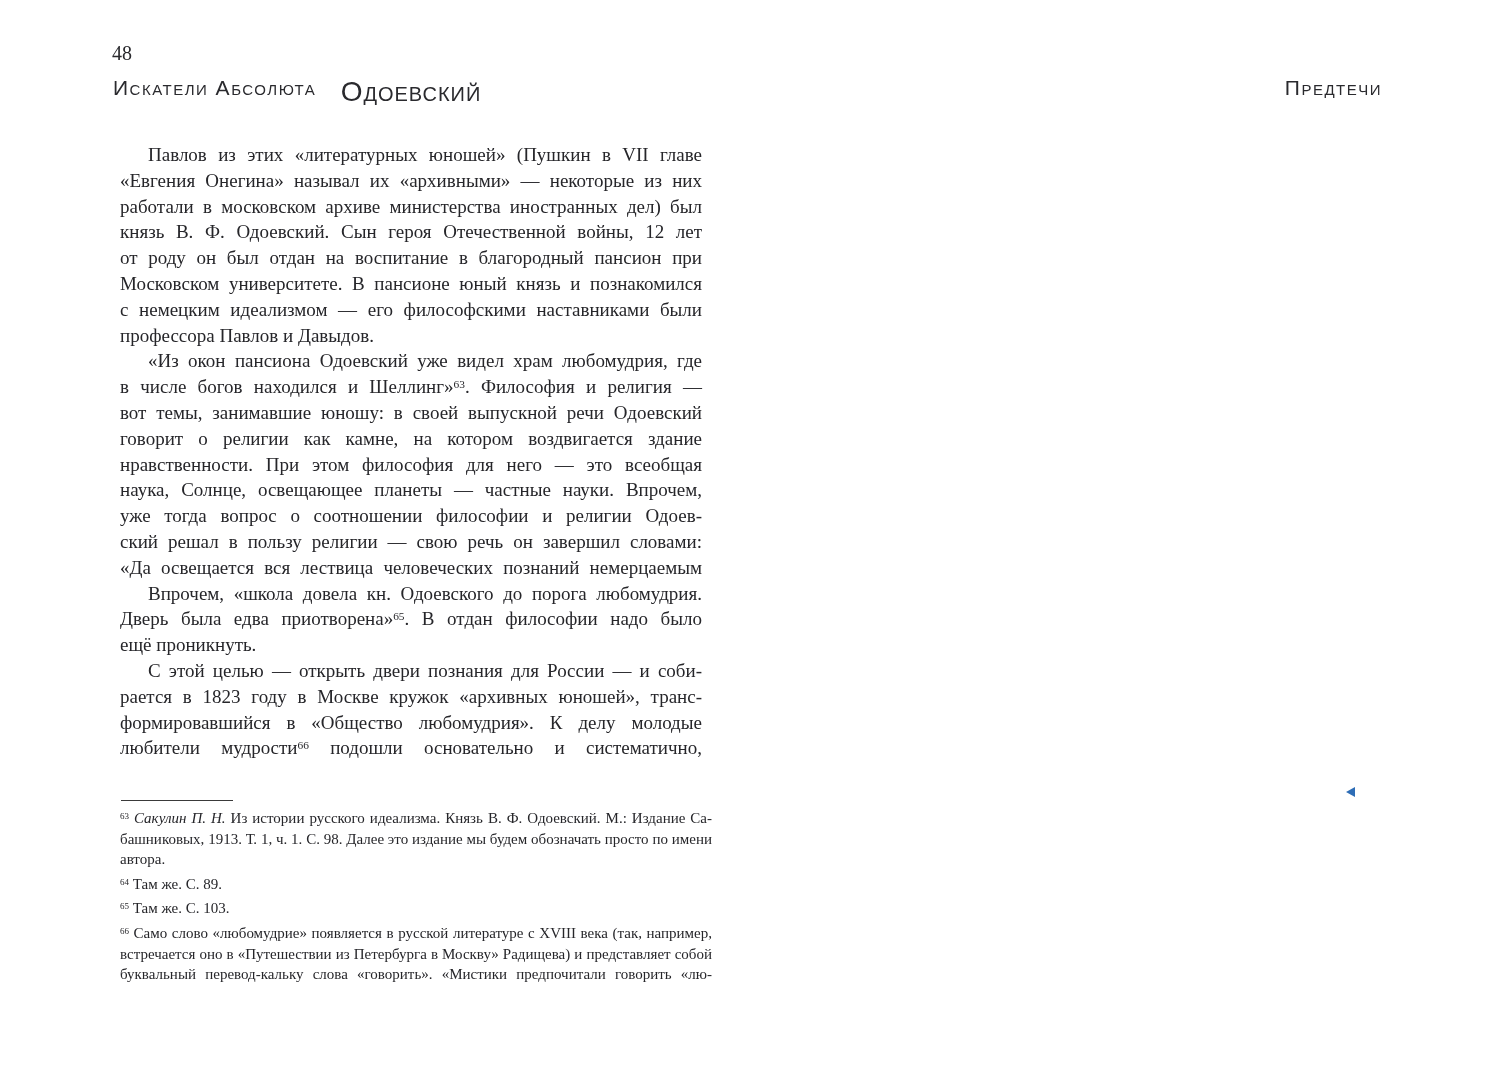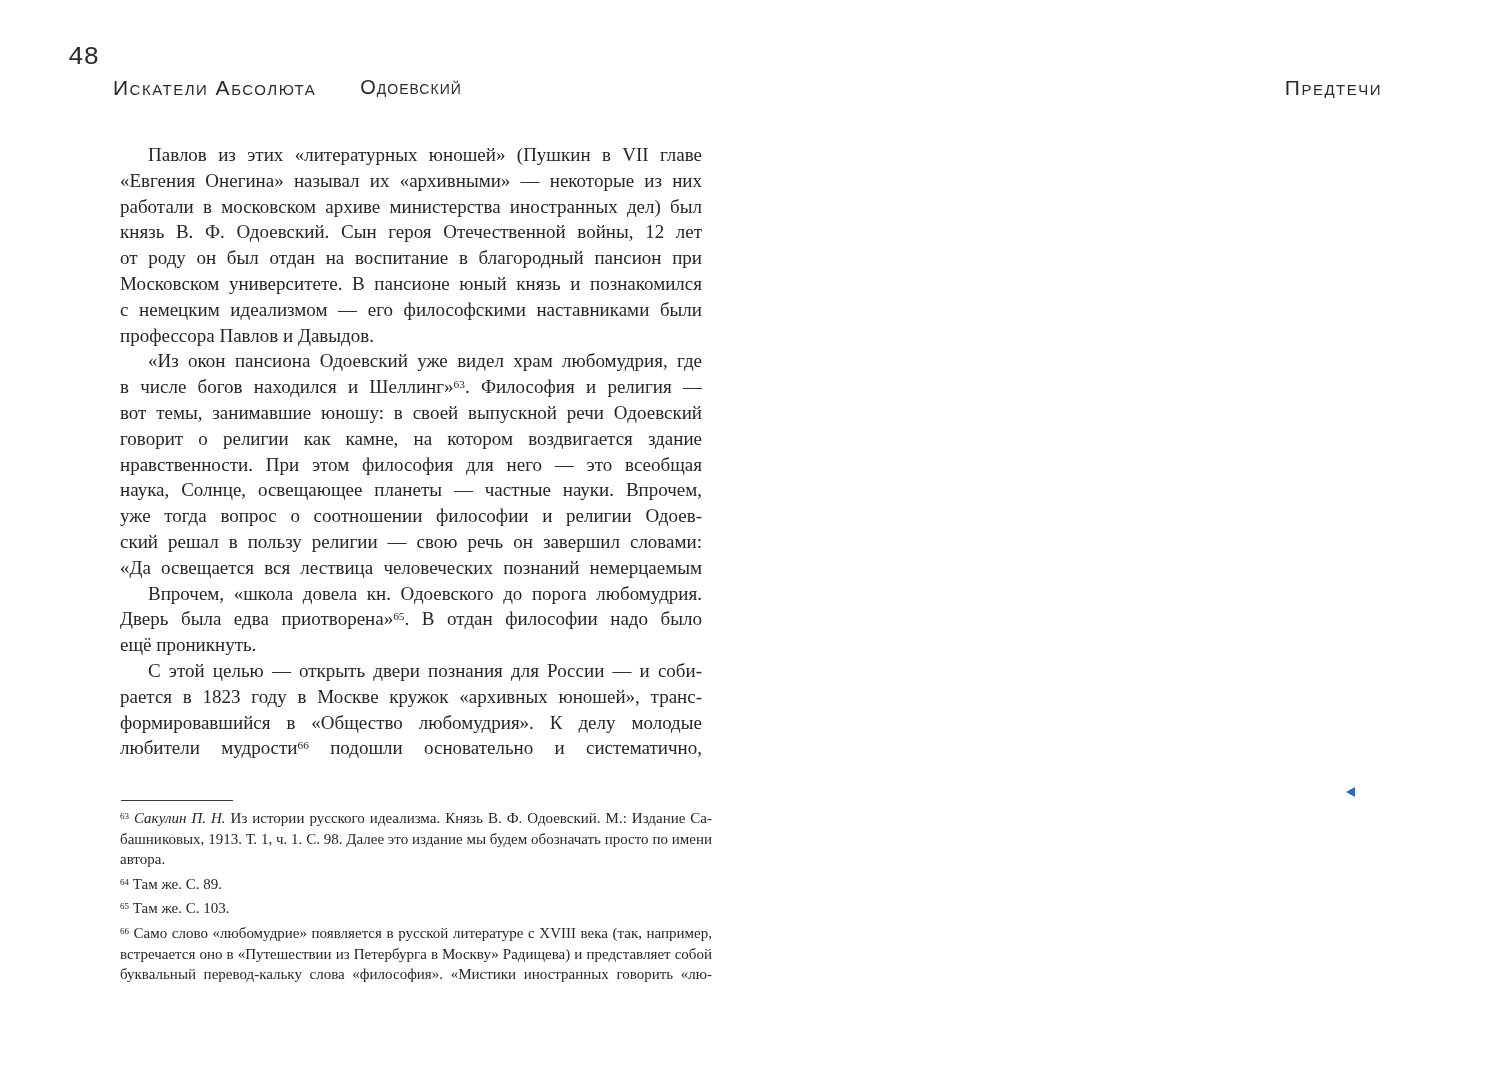--- a/index.html
+++ b/index.html
@@ -8,39 +8,39 @@
     background:#ffffff;
     font-family:"Liberation Serif", serif;
     color:var(--c-left_text,#26262a);
   }
   .page{position:absolute;top:0;height:1080px;}
   #left-page{left:0;width:750px;}
   #right-page{left:750px;width:750px;}
 
   .page-num{
     position:absolute;
-    font-family:Liberation Mono, monospace;
-    font-size:26px;color:var(--c-header,#2a2a2e);
+    font-family:Liberation Serif, serif;
+    font-size:20px;color:var(--c-header,#2a2a2e);margin-left:44px;
   }
   .running-head{
     position:absolute;
     font-family:Liberation Sans, sans-serif;
     font-variant:small-caps;
     letter-spacing:1.5px;
     font-size:21px;color:var(--c-header,#2a2a2e);
     white-space:nowrap;
     margin-top:32px;
   }
   .section-title{
     position:absolute;left:120px;top:76px;width:582px;
     text-align:center;
     font-family:"Liberation Sans", sans-serif;
     font-variant:small-caps;
     letter-spacing:1px;
-    font-size:20px;color:var(--c-header,#2a2a2e);
+    font-size:28px;color:var(--c-header,#2a2a2e);
   }
 
   .body-col{
     position:absolute;
     font-size:19px;
   }
   #left-body{left:120px;top:142px;width:582px;color:var(--c-left_text,#26262a);}
 
   .line{
     height:25.8px;line-height:25.8px;
@@ -129,21 +129,21 @@
       </div>
       <div class="para">
         <div class="line last"><sup>64</sup><span> Там же. С. 89.</span></div>
       </div>
       <div class="para">
         <div class="line last"><sup>65</sup><span> Там же. С. 103.</span></div>
       </div>
       <div class="para">
         <div class="line"><sup>66</sup><span> Само слово «любомудрие» появляется в русской литературе с XVIII века (так, например,</span></div>
         <div class="line"><span>встречается оно в «Путешествии из Петербурга в Москву» Радищева) и представляет собой</span></div>
-        <div class="line"><span>буквальный перевод-кальку слова «философия». «Мистики иностранных говорить «лю-</span></div>
+        <div class="line"><span>буквальный перевод-кальку слова «говорить». «Мистики предпочитали говорить «лю-</span></div>
       </div>
     </div>
 </div>
 
 <div class="page" id="right-page">
   <div class="running-head" style="right:118px;top:44px;">Предтечи</div>
 
 </div>
 
 <div id="cursor-artifact"></div>

